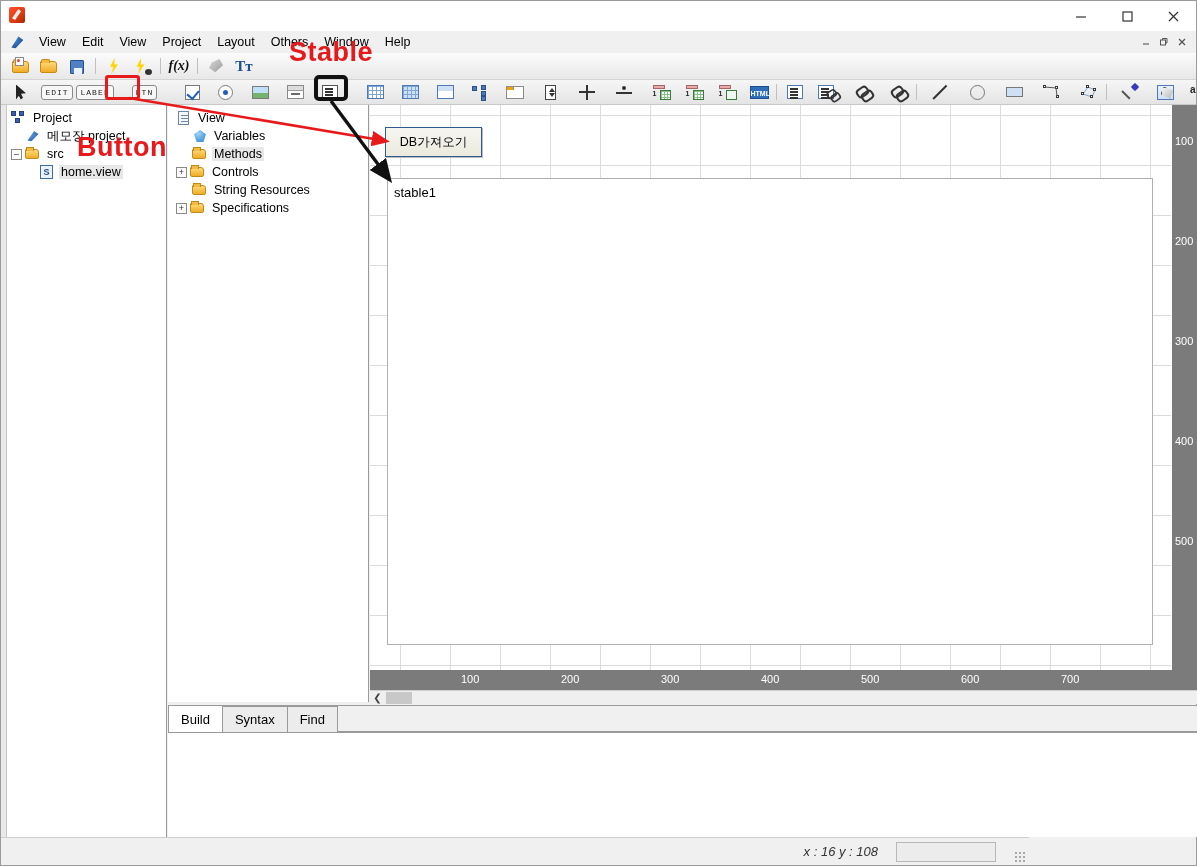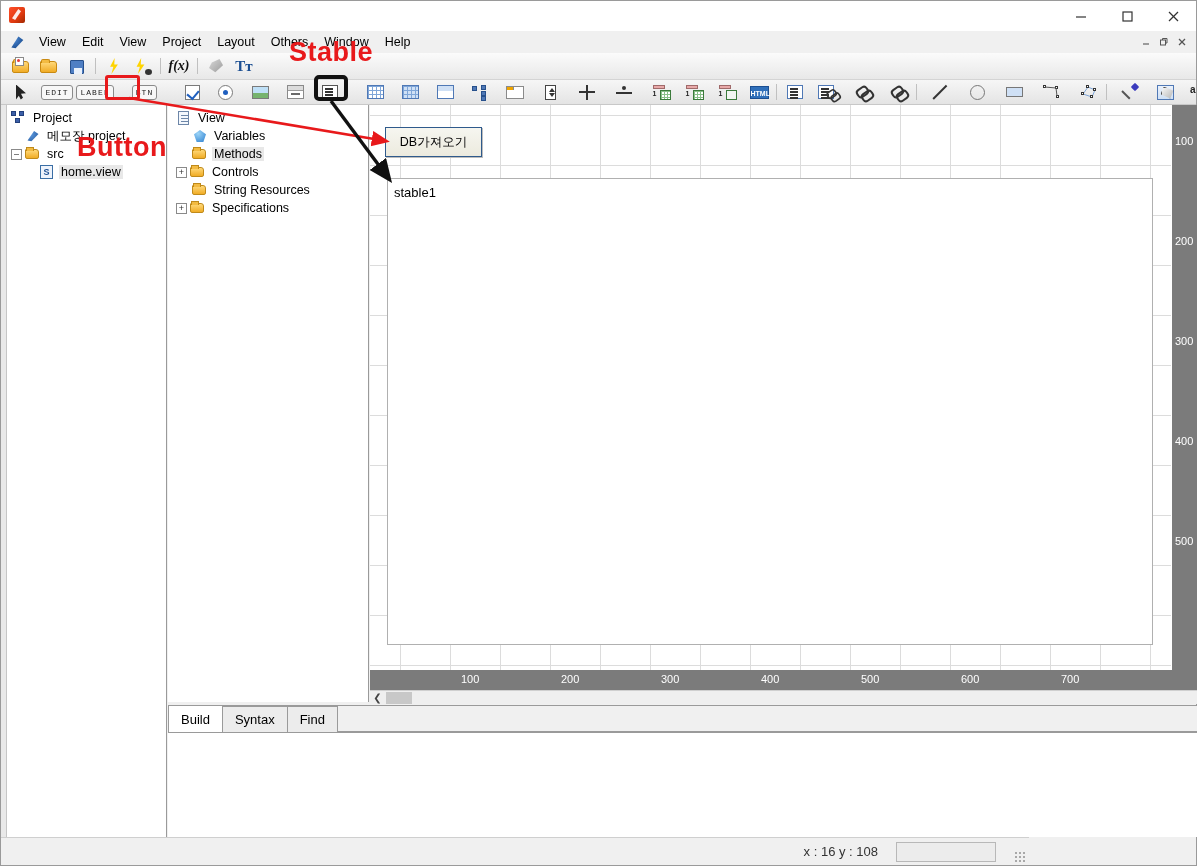--- a/index.html
+++ b/index.html
@@ -461,21 +461,21 @@
   .tab.active { background: #ffffff; height: 27px; }
   #tab-filler { flex: 1; border-bottom: 1px solid #9a9a9a; height: 26px; }
   #output-area {
     position: absolute; left: 0; top: 27px; right: 0; bottom: 0; background: #fff;
   }
 
   
   #statusbar {
     position: absolute; left: 0; bottom: 0; width: 1028px; height: 28px;
     background: #f0f0f0; border-top: 1px solid #cfcfcf;
-    display: flex; align-items: center; justify-content: flex-end;
+    display: flex; align-items: center; justify-content: flex-end; font-style: italic;
   }
   #status-coord {
     font-size: 13px; color: #333; margin-right: 18px; white-space: nowrap;
   }
   #status-box {
     width: 100px; height: 20px; border: 1px solid #b8b8b8; background: #ececec;
     margin-right: 18px;
   }
   #grip {
     width: 12px; height: 12px; margin-right: 3px; margin-top: 10px;

